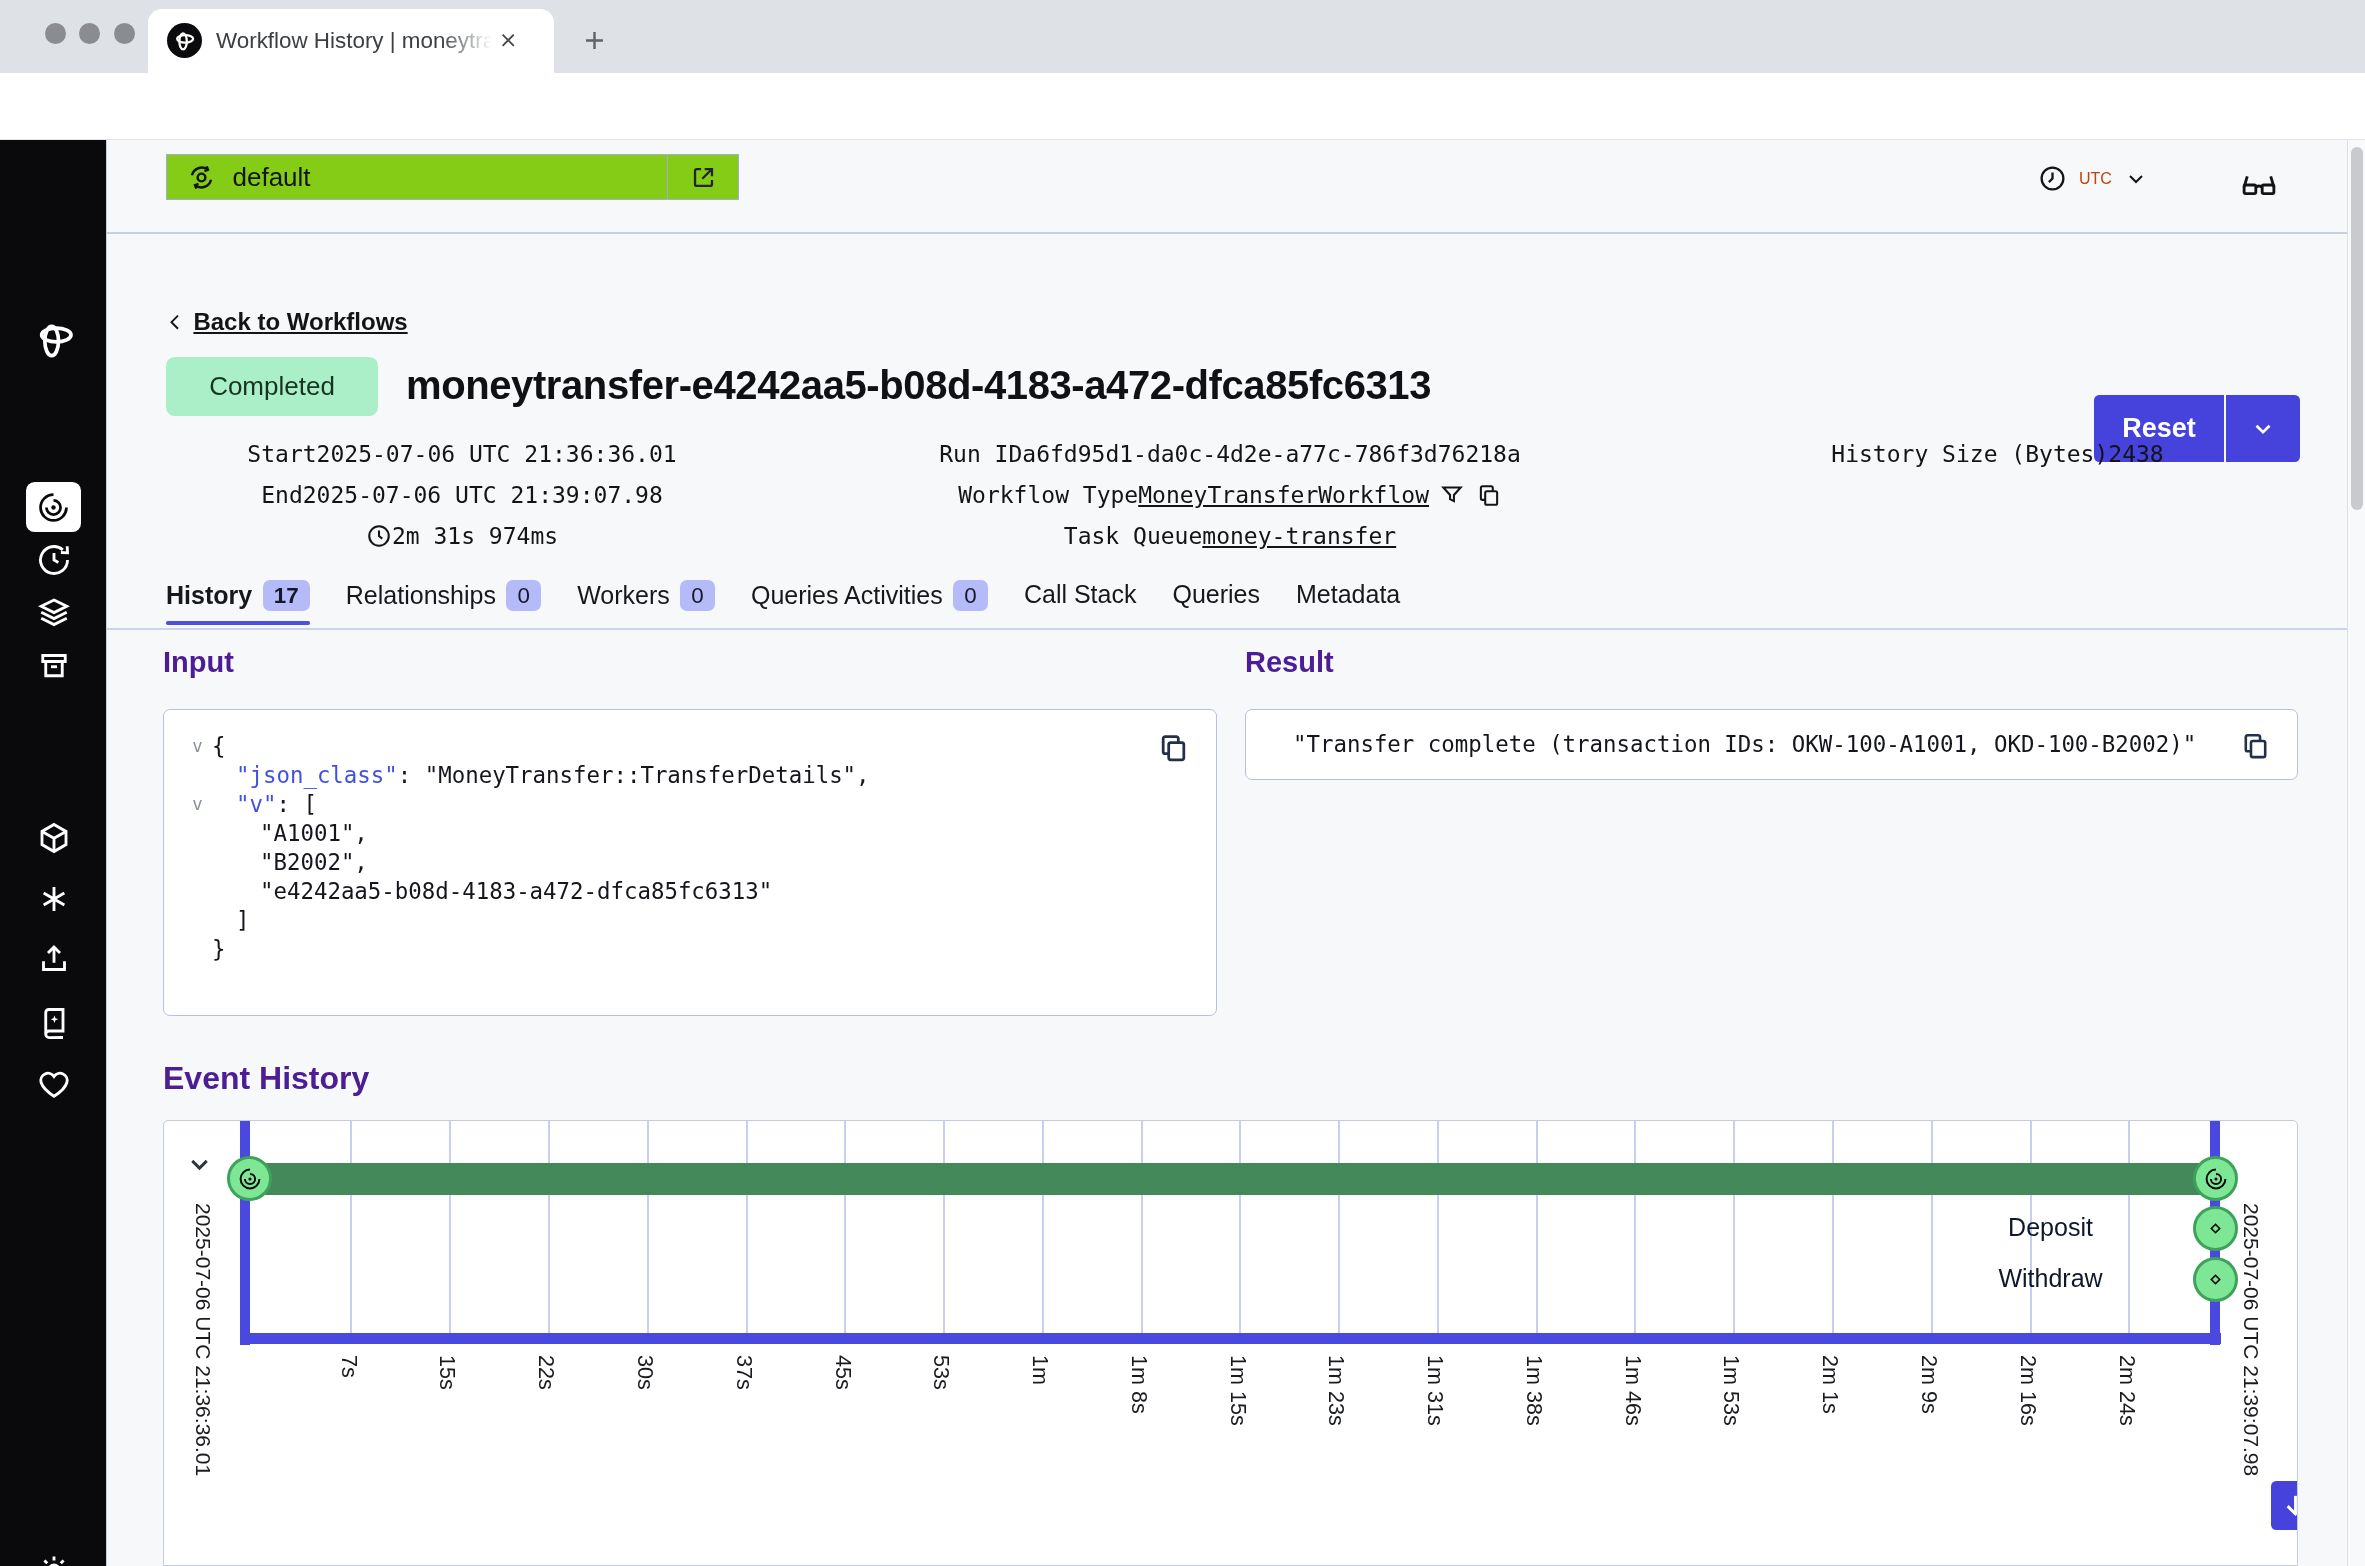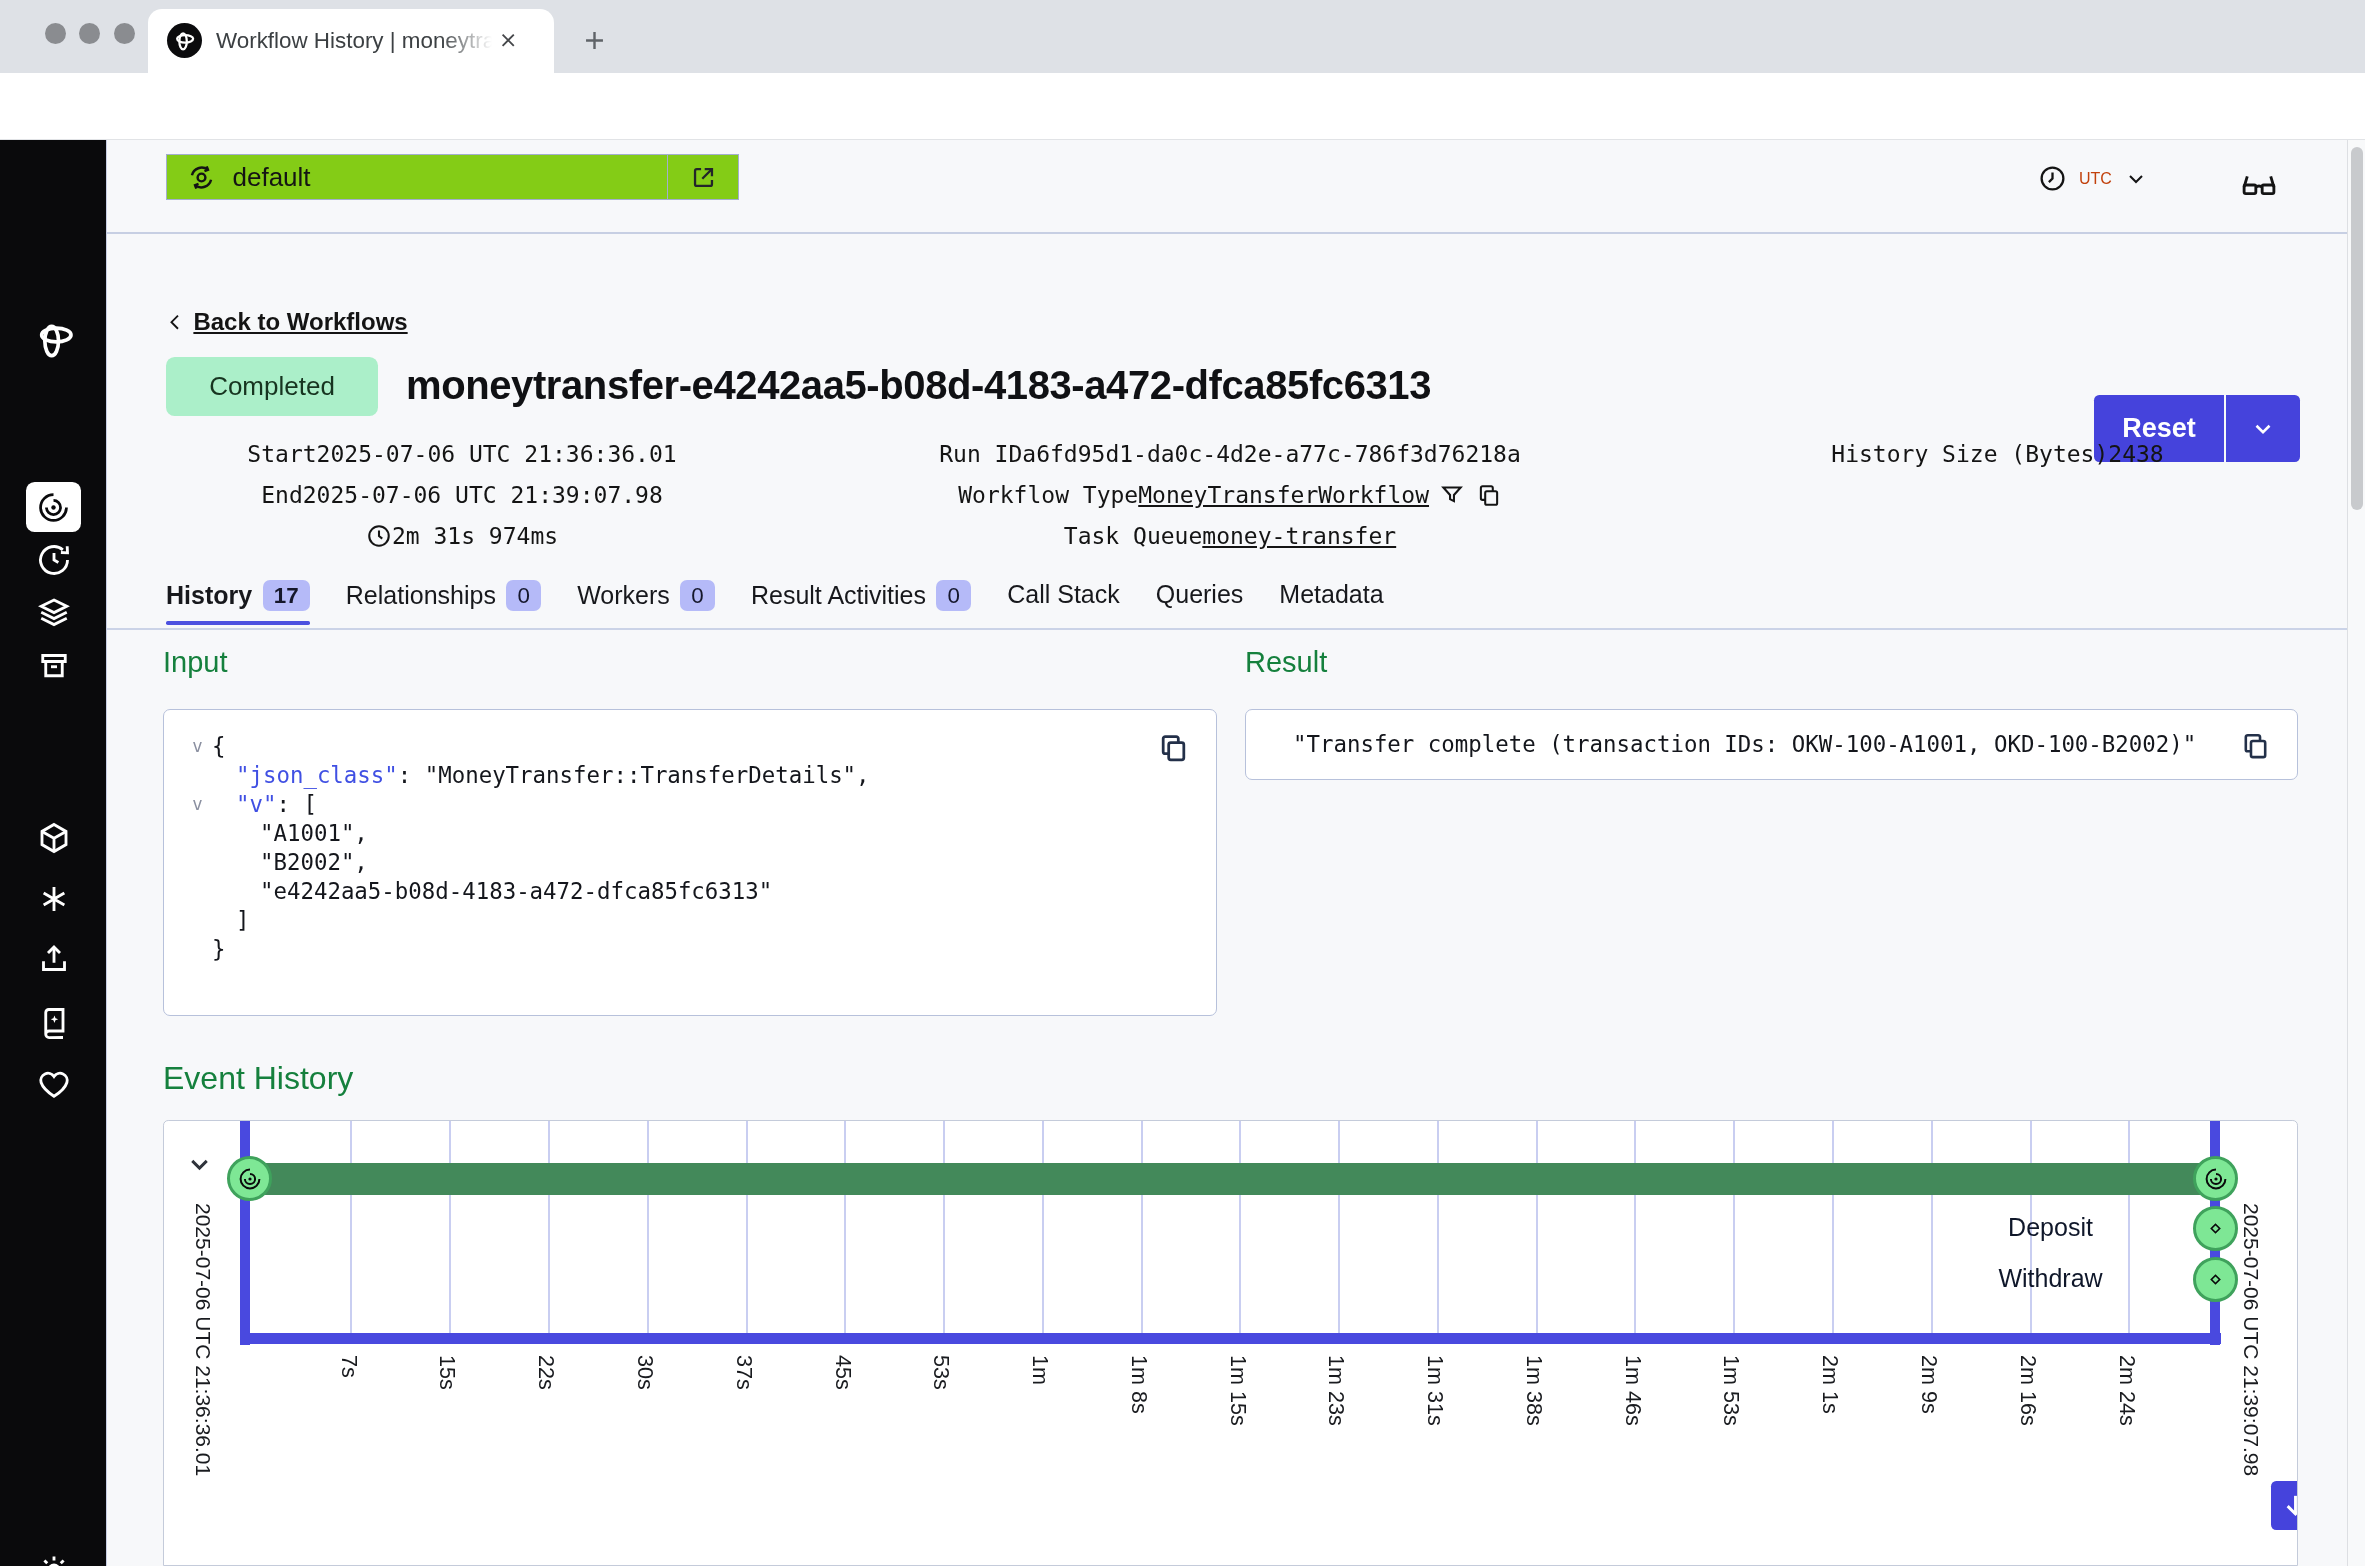--- a/index.html
+++ b/index.html
@@ -61,21 +61,21 @@
 
   
   .tabs-row { position:absolute; left:166px; top:580px; display:flex; gap:36px; align-items:flex-start; }
   .wtab { display:flex; align-items:center; gap:10.4px; font-size:25px; color:#17181c; padding-bottom:14px; position:relative; cursor:pointer; }
   .wtab.active { font-weight:600; }
   .wtab.active::after { content:""; position:absolute; left:0; right:0; bottom:0; height:4.3px; background:#4c51e0; border-radius:1.7px; }
   .count-badge { background:var(--accent-soft,#b5baf8); color:#15172b; font-size:22.4px; border-radius:7px; padding:2.6px 11.2px; }
   .tabs-rule { position:absolute; left:107px; top:628px; width:2240px; height:1.7px; background:#cbd3e7; }
 
   
-  .section-h { position:absolute; font-size:29px; font-weight:400; color:#15803d; }
+  .section-h { position:absolute; font-size:29px; font-weight:700; color:#4c1d95; }
   .panel { position:absolute; background:#fff; border:1.7px solid #b7c1db; border-radius:7px; }
   .copy-btn { position:absolute; color:#233049; cursor:pointer; }
   .code { font-family:"DejaVu Sans Mono", monospace; font-size:22.4px; color:#14161c; line-height:29px; padding-top:22.4px; }
   .code-line { display:flex; }
   .code-chev { width:29px; text-align:center; color:#8a8fa0; font-size:17.3px; flex:none; }
   .code-key { color:var(--json-key,#4050e3); }
   .result-text { position:absolute; left:47px; top:0; height:67px; display:flex; align-items:center; font-family:"DejaVu Sans Mono", monospace; font-size:22.4px; color:#14161c; }
 
   
   .timeline { position:absolute; left:163px; top:1120px; width:2135px; height:446px; background:#fff; border:1.7px solid #c4cbda; border-radius:5.2px 5.2px 0 0; overflow:hidden; }
@@ -376,21 +376,21 @@
   </div>
   <div class="wtab">
     <span>Relationships</span>
       <span class="count-badge">0</span>
   </div>
   <div class="wtab">
     <span>Workers</span>
       <span class="count-badge">0</span>
   </div>
   <div class="wtab">
-    <span>Result Activities</span>
+    <span>Queries Activities</span>
       <span class="count-badge">0</span>
   </div>
   <div class="wtab">
       <span>Call Stack</span>
     </div>
   <div class="wtab">
       <span>Queries</span>
     </div>
   <div class="wtab">
       <span>Metadata</span>

